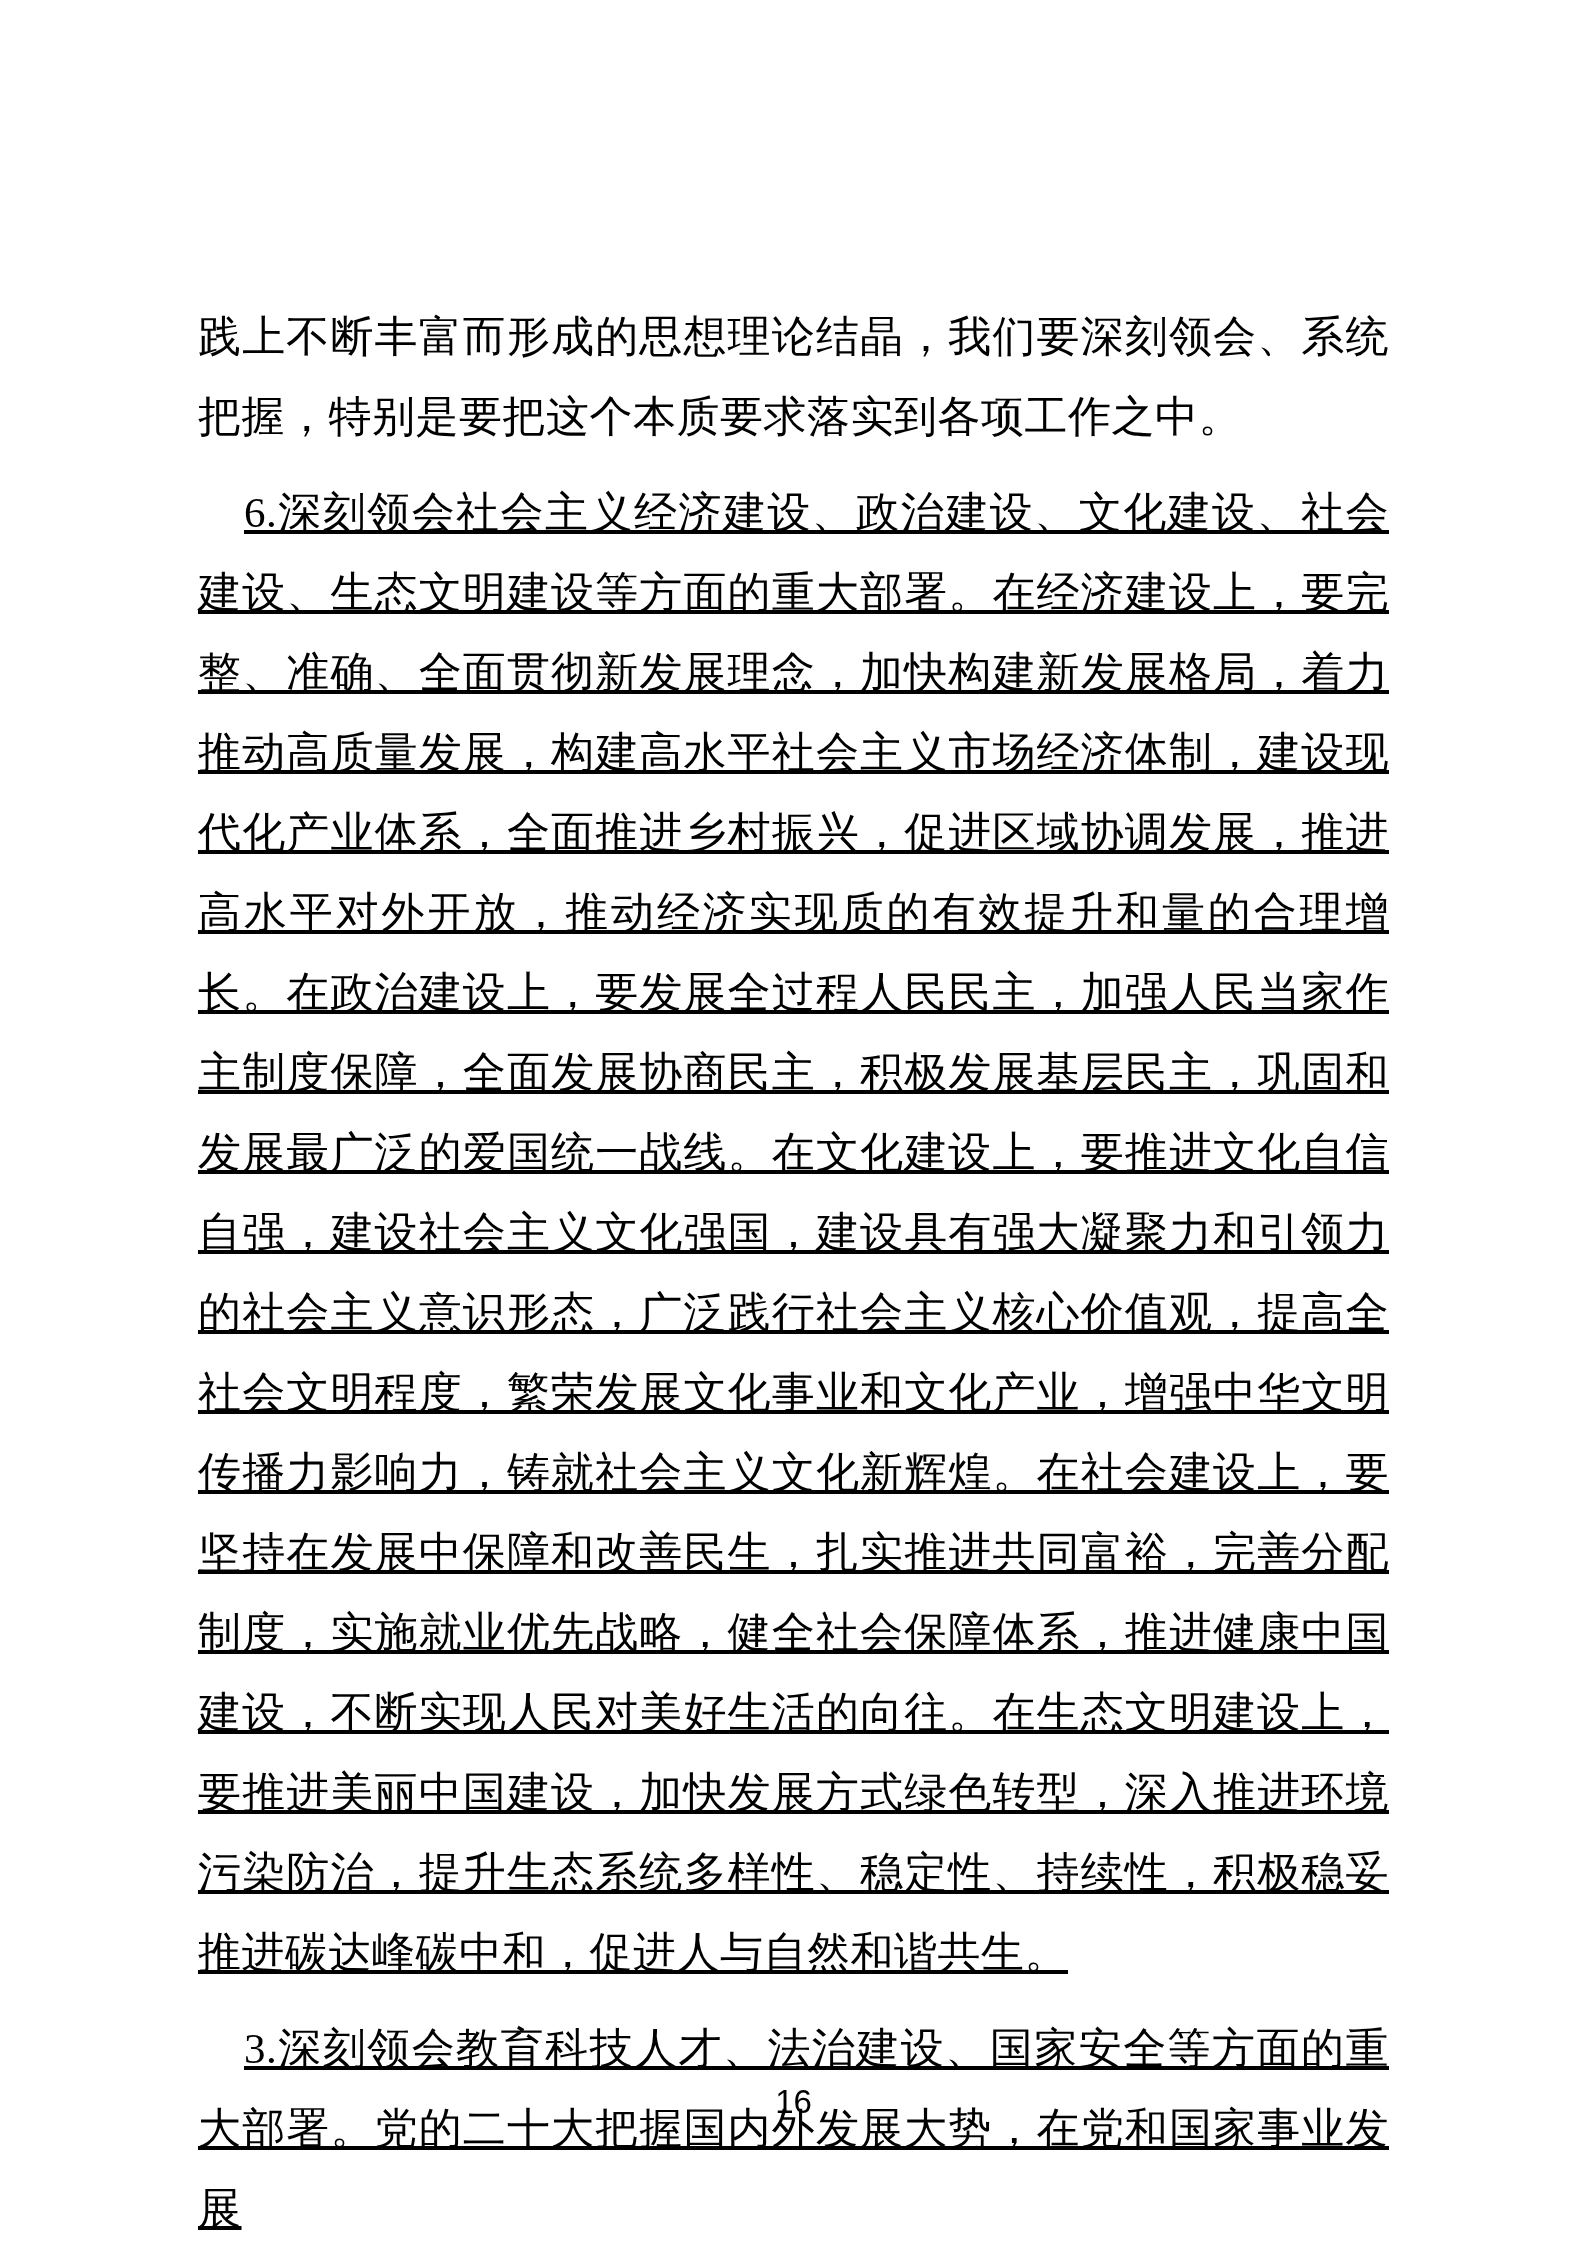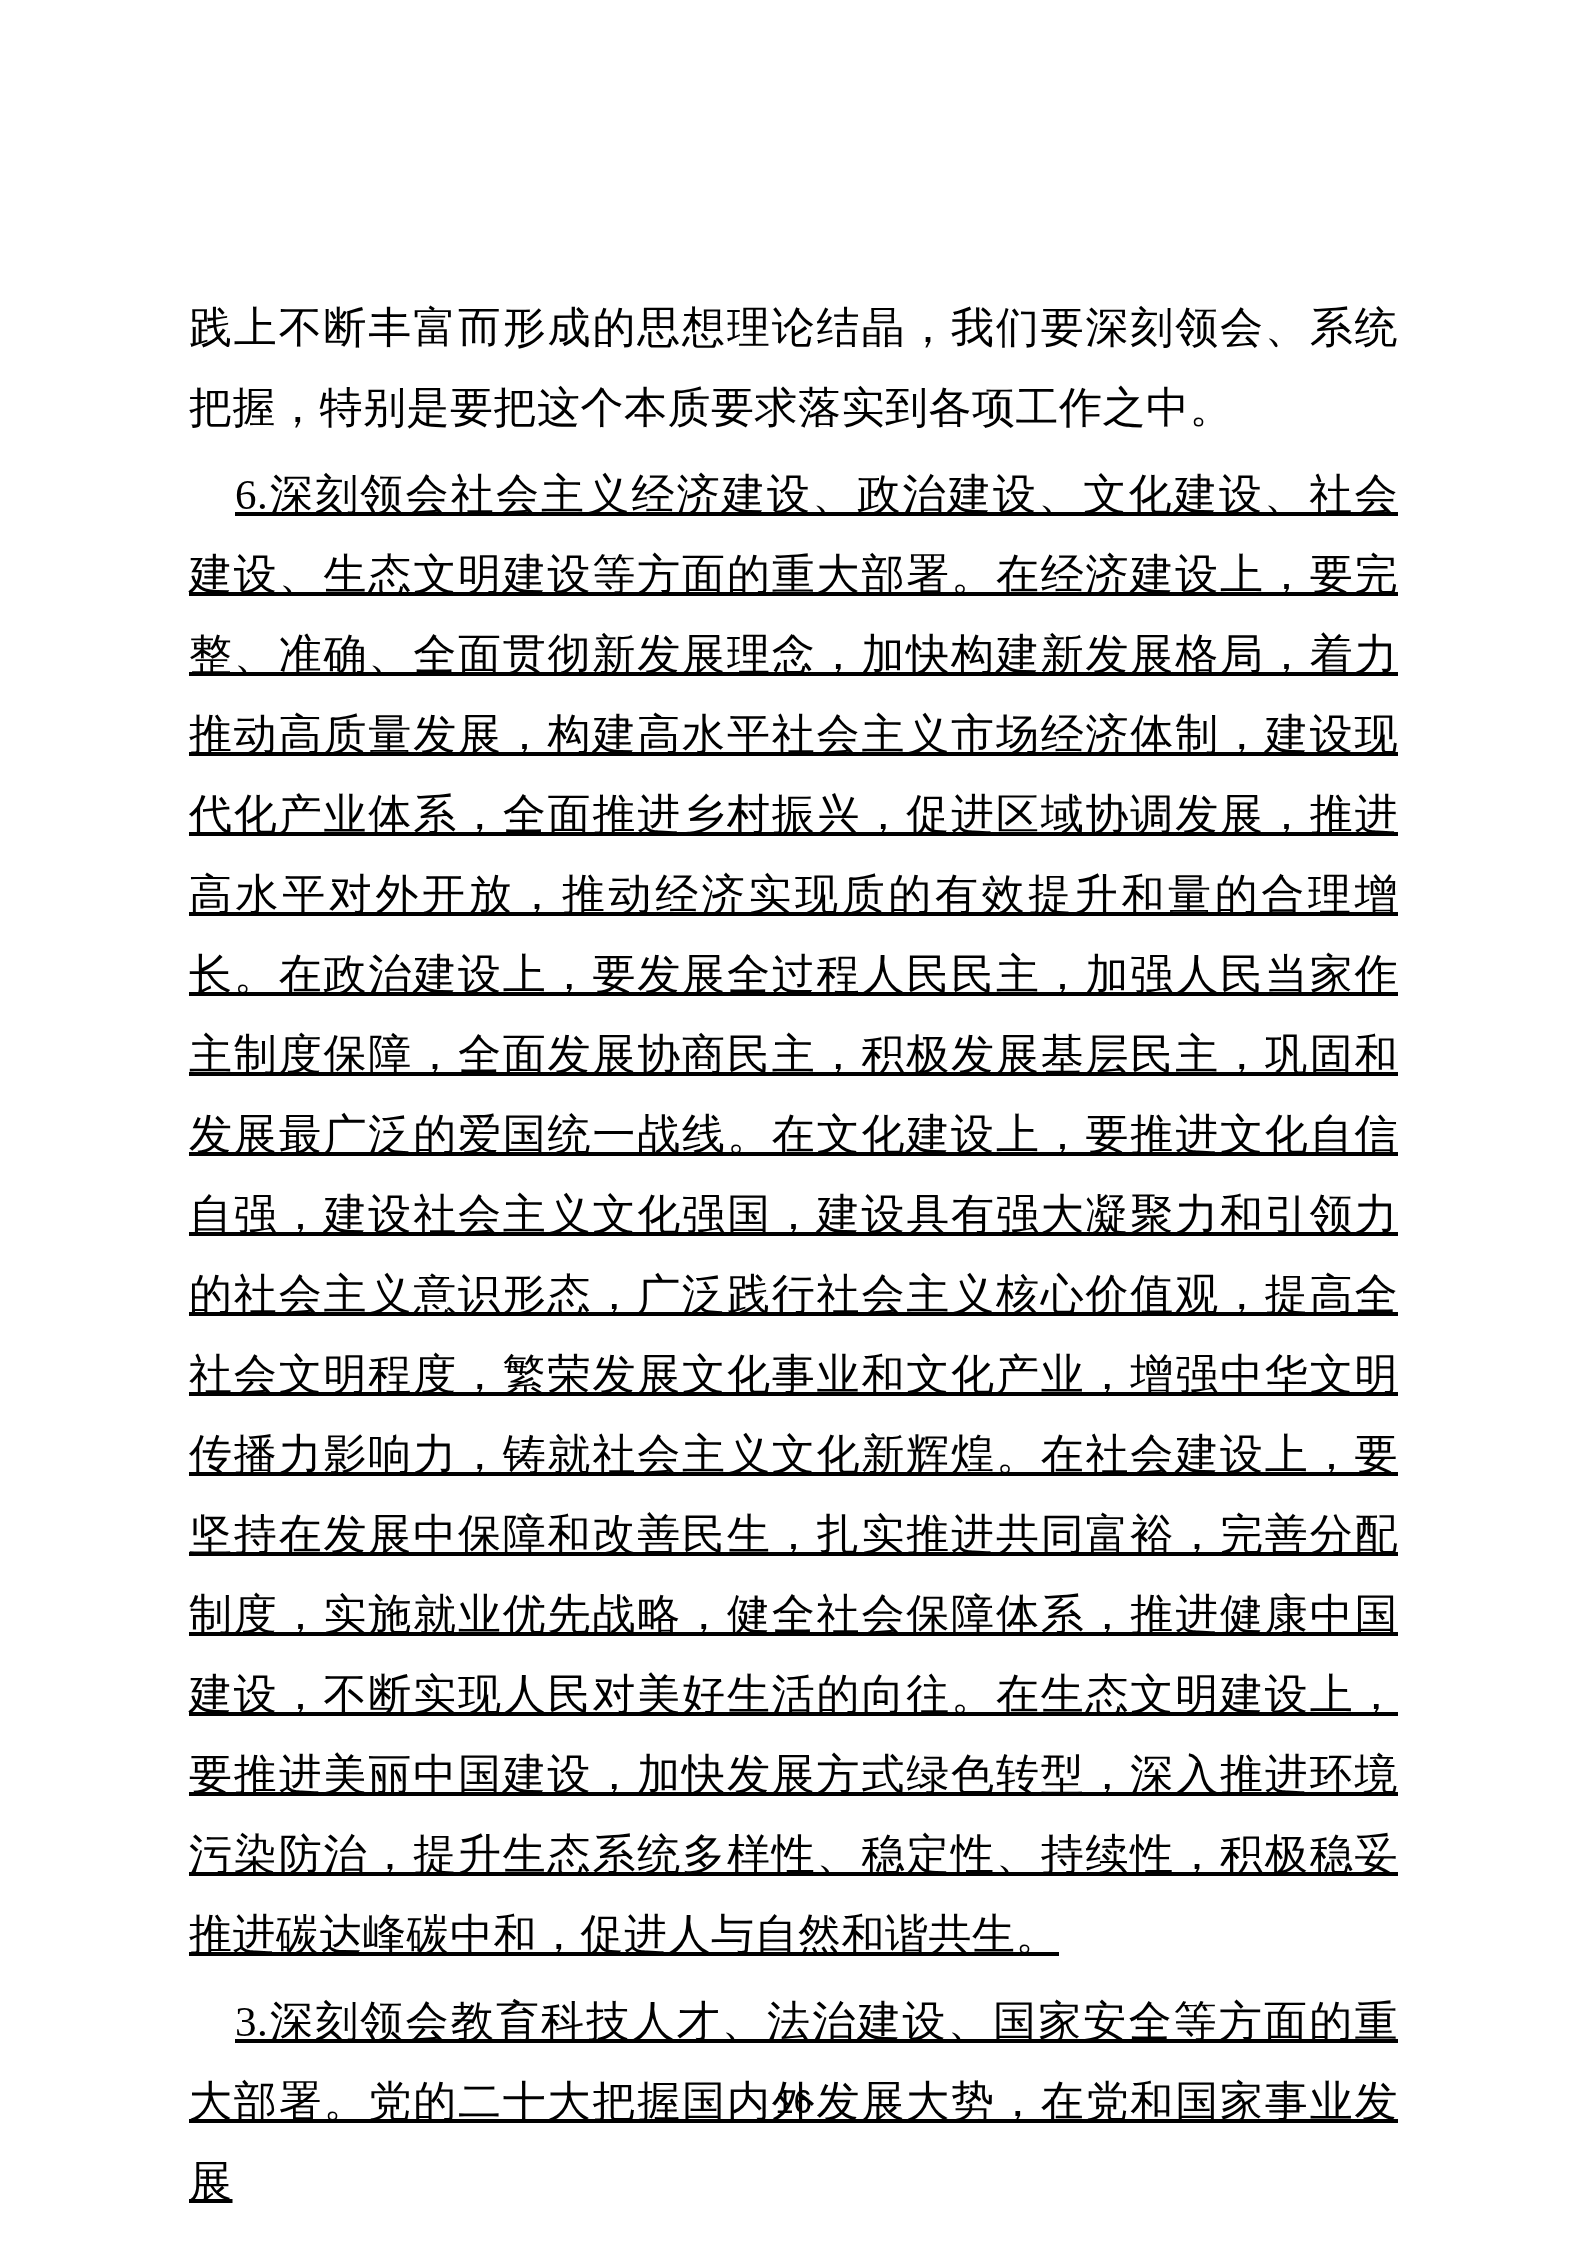--- a/index.html
+++ b/index.html
@@ -16,21 +16,21 @@
       font-family: "Liberation Serif", serif;
       overflow: hidden;
     }
     .content {
       position: absolute;
       left: 182px;
       top: 281px;
       width: 1223px;
     }
     .para {
-      margin: 7px;
+      margin: 16px;
       font-size: 43px;
       line-height: 80px;
       letter-spacing: 0.5px;
       text-align: justify;
       text-justify: inter-ideograph;
       word-break: break-all;
     }
     .para.indent {
       text-indent: 46px;
       text-decoration: underline;

